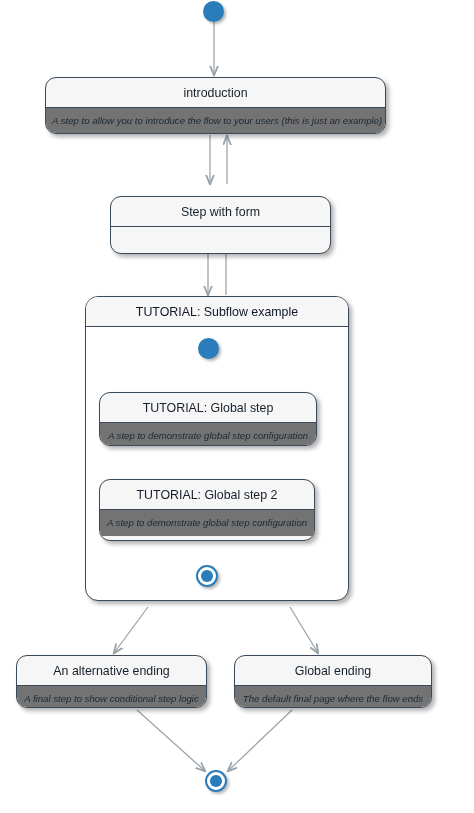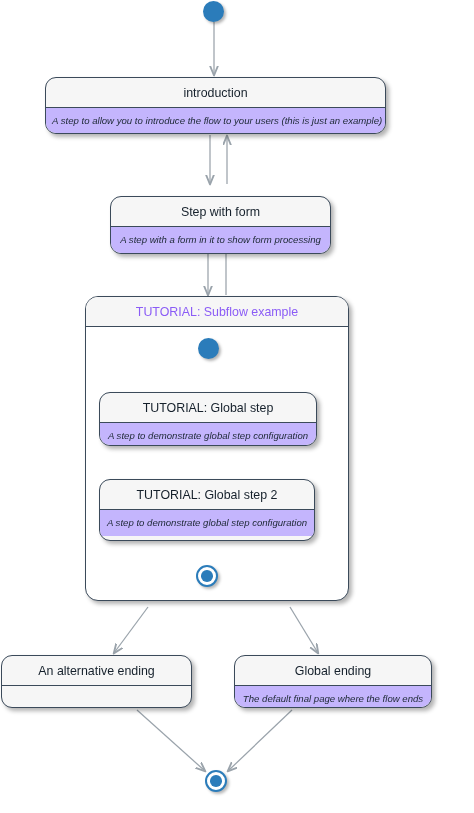--- a/index.html
+++ b/index.html
@@ -48,36 +48,36 @@
     white-space: nowrap;
     overflow: hidden;
   }
   .state-desc {
     text-align: center;
     color: #1b2733;
     font-size: 9.6px;
     font-style: italic;
     line-height: 1;
     padding: 8px 6px 8px 6px;
-    background: #c4b5fd;
+    background: #737373;
     white-space: nowrap;
     overflow: hidden;
   }
   
   .composite-node {
     position: absolute;
     box-sizing: border-box;
     border: 1.6px solid #3b4a5a;
     border-radius: 13px;
     background: #ffffff;
     box-shadow: 3px 3px 4px rgba(0,0,0,0.30);
   }
   .composite-title {
     text-align: center;
-    color: #8b5cf6;
+    color: #0f172a;
     font-size: 12.4px;
     line-height: 1;
     padding: 9px 6px 8px 6px;
     border-bottom: 1.4px solid #3b4a5a;
     border-radius: 12px 12px 0 0;
     background: #f6f6f6;
     white-space: nowrap;
     overflow: hidden;
   }
   
@@ -148,21 +148,20 @@
 
   <div class="start-node" style="left:203px; top:1px; width:21px; height:21px;"></div>
 
   <div class="state-node" style="left:45px; top:77px; width:341px; height:57px;">
     <div class="state-title">introduction</div>
     <div class="state-desc">A step to allow you to introduce the flow to your users (this is just an example)</div>
   </div>
 
   <div class="state-node" style="left:110px; top:196px; width:221px; height:58px;">
     <div class="state-title">Step with form</div>
-    <div class="state-desc">A step with a form in it to show form processing</div>
   </div>
 
   <div class="composite-node" style="left:85px; top:296px; width:264px; height:305px;">
     <div class="composite-title">TUTORIAL: Subflow example</div>
 
     <div class="start-node" style="left:112px; top:41px; width:21px; height:21px;"></div>
 
     <div class="state-node" style="left:13px; top:95px; width:218px; height:54px;">
       <div class="state-title">TUTORIAL: Global step</div>
       <div class="state-desc">A step to demonstrate global step configuration</div>
@@ -171,22 +170,23 @@
     <div class="state-node" style="left:13px; top:182px; width:216px; height:62px;">
       <div class="state-title">TUTORIAL: Global step 2</div>
       <div class="state-desc">A step to demonstrate global step configuration</div>
     </div>
 
     <div class="end-node" style="left:110px; top:268px; width:22px; height:22px;">
       <div class="end-node-inner"></div>
     </div>
   </div>
 
-  <div class="state-node" style="left:1px; top:655px; width:191px; height:53px;">
+  <div class="state-node" style="left:16px; top:655px; width:191px; height:53px;">
     <div class="state-title">An alternative ending</div>
+    <div class="state-desc">A final step to show conditional step logic</div>
   </div>
 
   <div class="state-node" style="left:234px; top:655px; width:198px; height:53px;">
     <div class="state-title">Global ending</div>
     <div class="state-desc">The default final page where the flow ends</div>
   </div>
 
   <div class="end-node" style="left:205px; top:770px; width:22px; height:22px;">
     <div class="end-node-inner"></div>
   </div>

